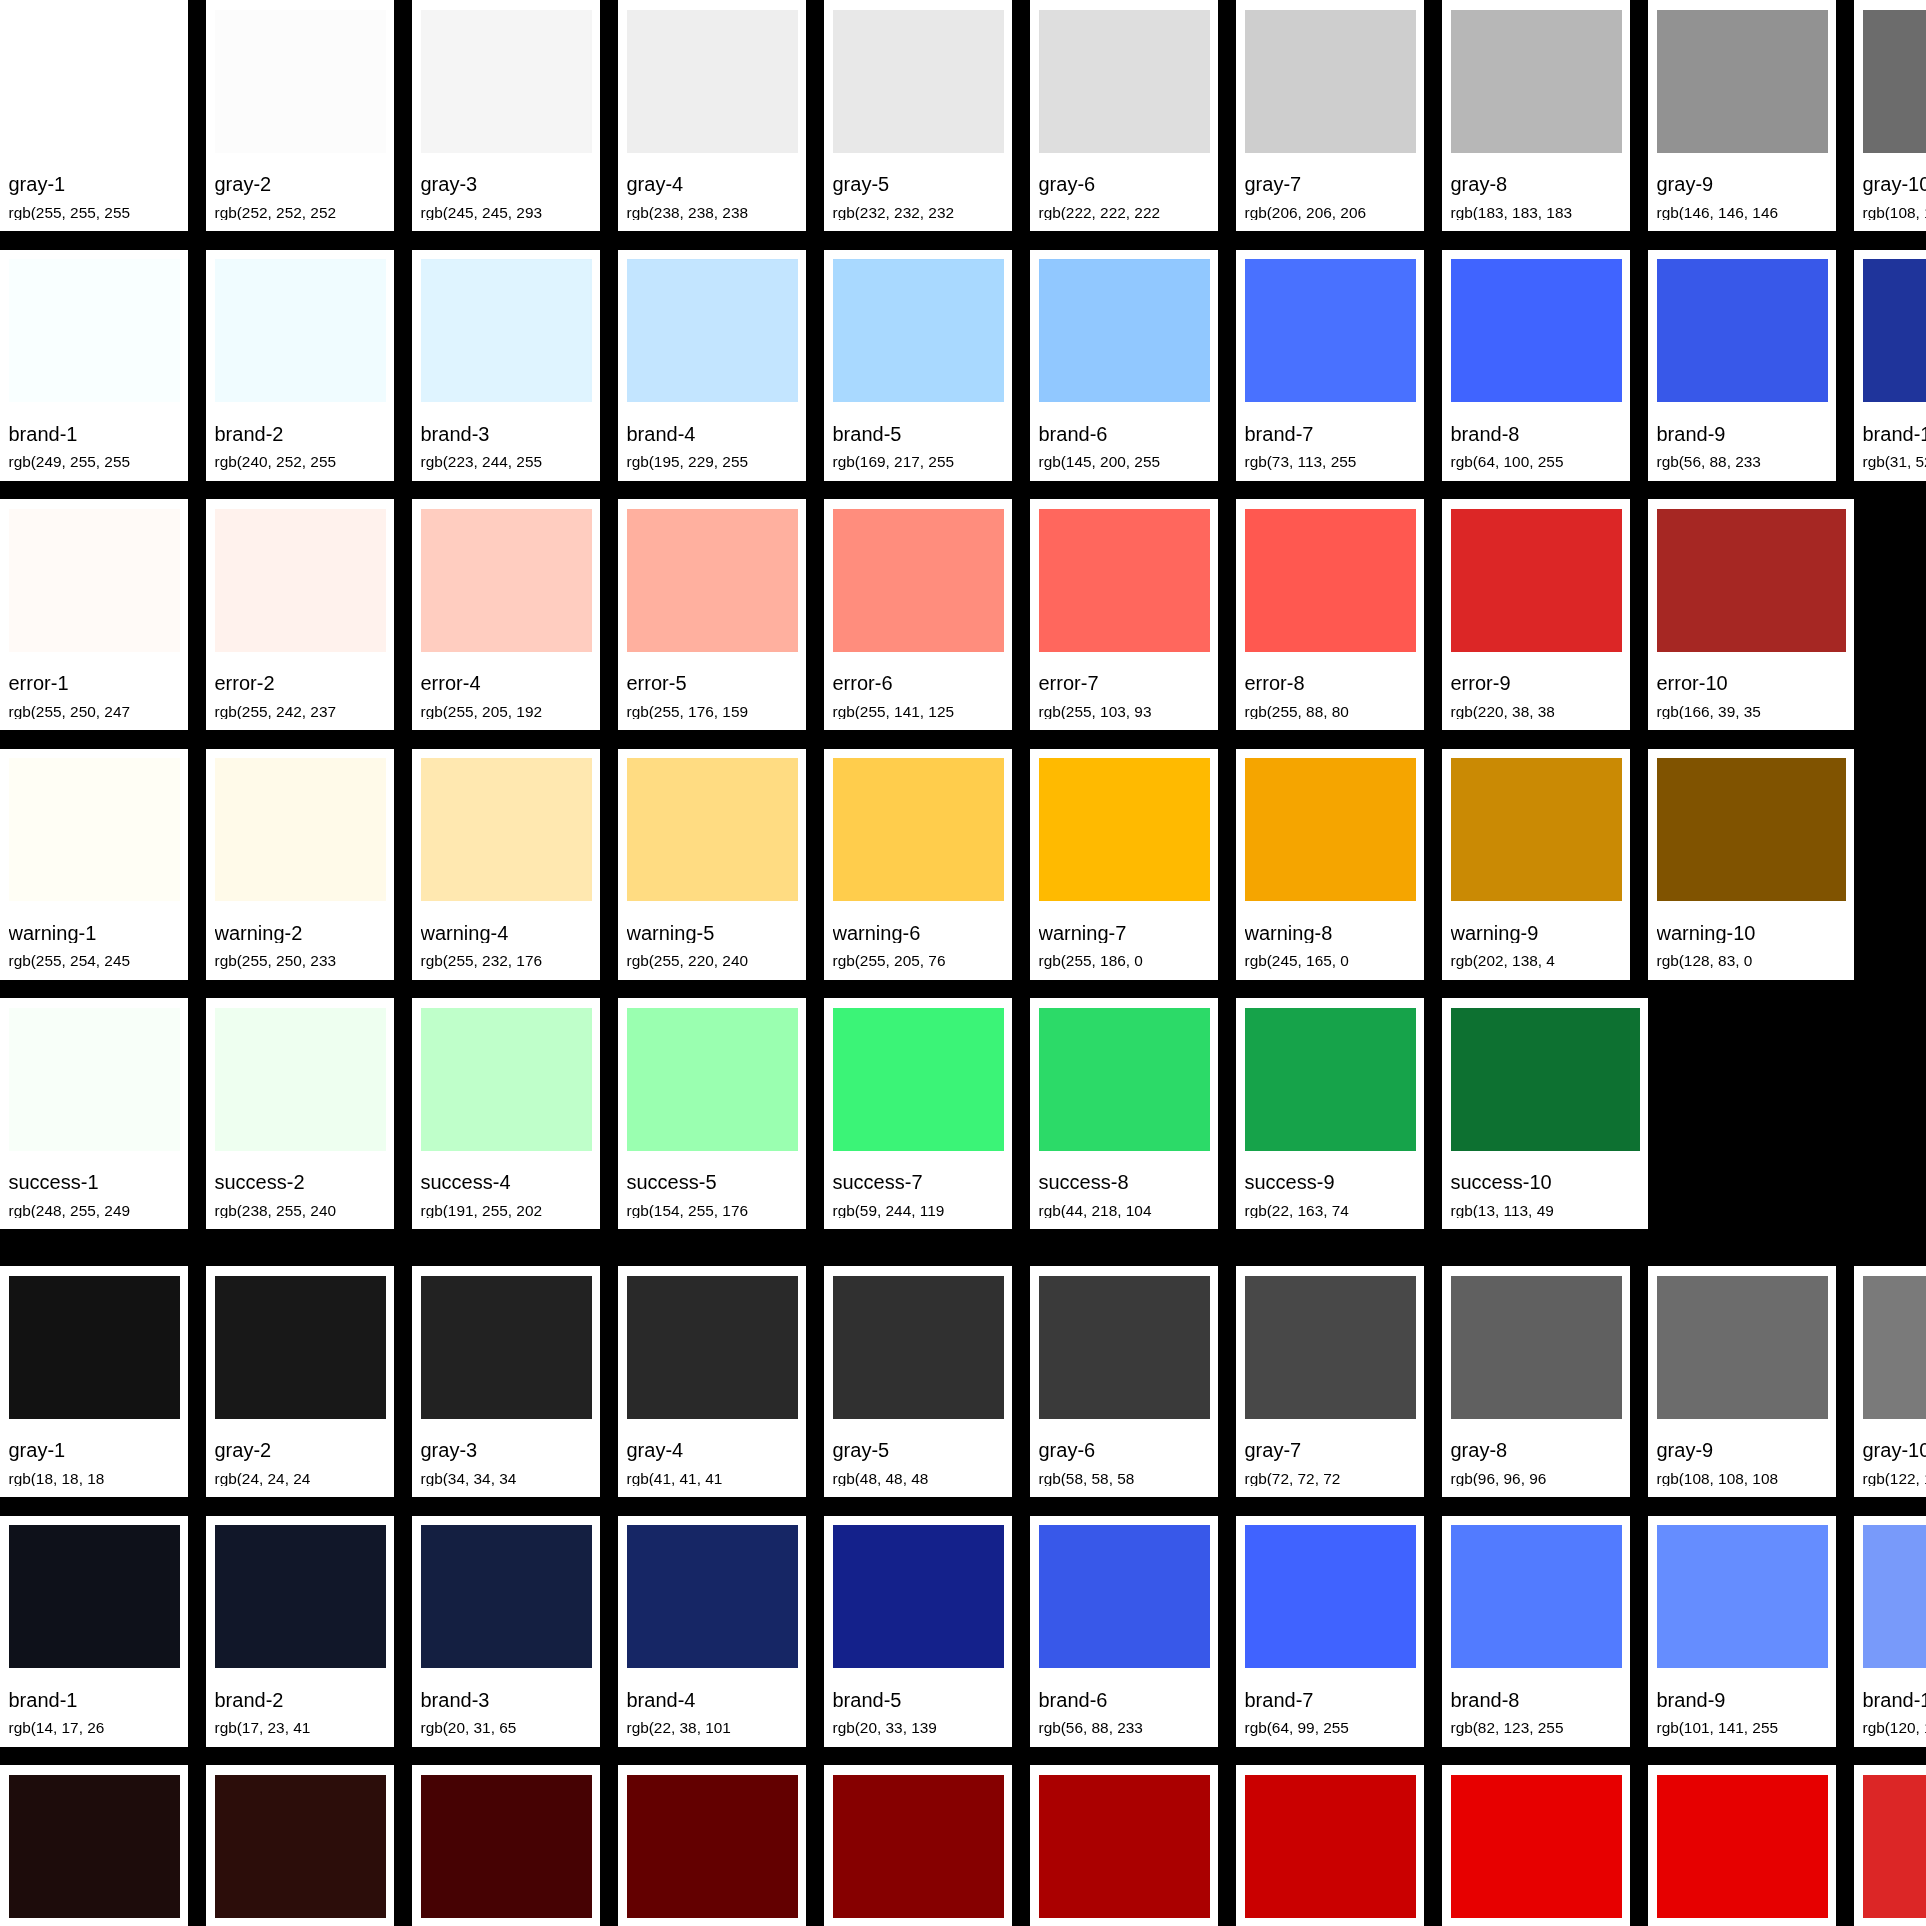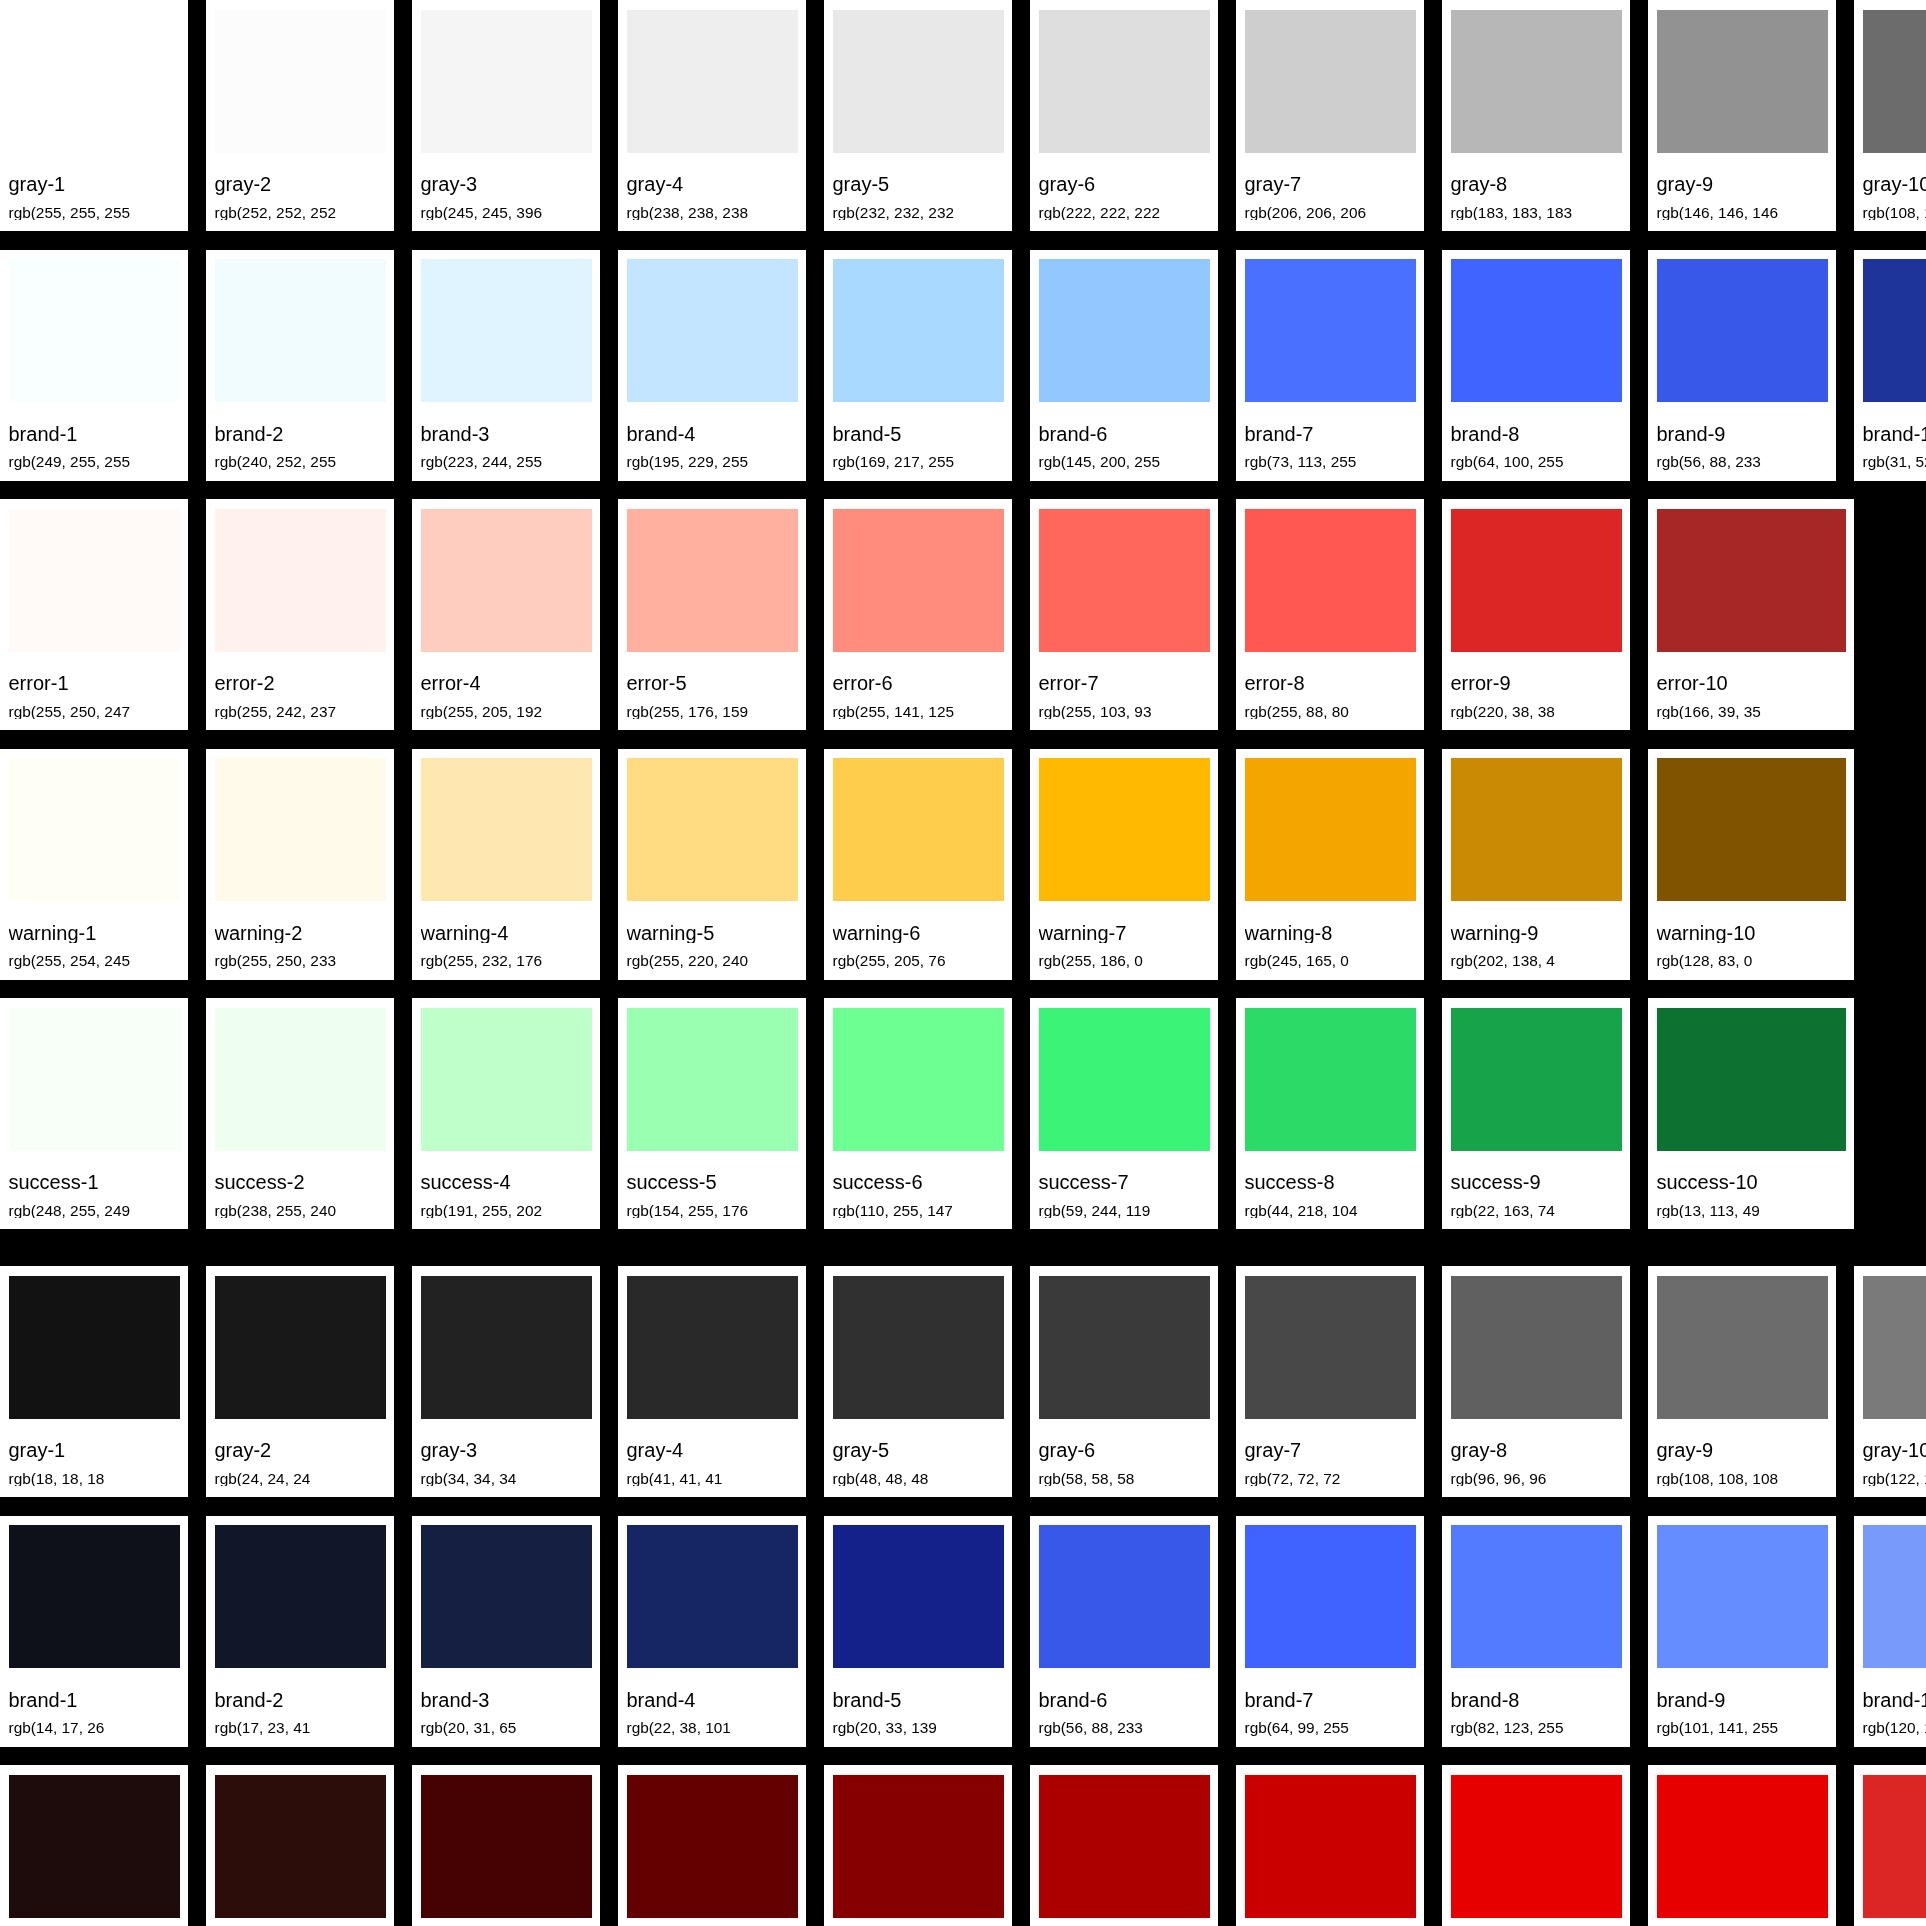--- a/index.html
+++ b/index.html
@@ -120,21 +120,21 @@
               <div class="swatch-name">gray-2</div>
               <div class="swatch-value">rgb(252, 252, 252</div>
             </div>
           </div>
         </div>
         <div class="swatch-cell">
           <div class="swatch-card">
             <div class="swatch-chip" style="background: rgb(245, 245, 245);"></div>
             <div class="swatch-meta">
               <div class="swatch-name">gray-3</div>
-              <div class="swatch-value">rgb(245, 245, 396</div>
+              <div class="swatch-value">rgb(245, 245, 293</div>
             </div>
           </div>
         </div>
         <div class="swatch-cell">
           <div class="swatch-card">
             <div class="swatch-chip" style="background: rgb(238, 238, 238);"></div>
             <div class="swatch-meta">
               <div class="swatch-name">gray-4</div>
               <div class="swatch-value">rgb(238, 238, 238</div>
             </div>
@@ -484,29 +484,20 @@
               <div class="swatch-value">rgb(191, 255, 202</div>
             </div>
           </div>
         </div>
         <div class="swatch-cell">
           <div class="swatch-card">
             <div class="swatch-chip" style="background: rgb(154, 255, 176);"></div>
             <div class="swatch-meta">
               <div class="swatch-name">success-5</div>
               <div class="swatch-value">rgb(154, 255, 176</div>
-            </div>
-          </div>
-        </div>
-        <div class="swatch-cell">
-          <div class="swatch-card">
-            <div class="swatch-chip" style="background: rgb(110, 255, 147);"></div>
-            <div class="swatch-meta">
-              <div class="swatch-name">success-6</div>
-              <div class="swatch-value">rgb(110, 255, 147</div>
             </div>
           </div>
         </div>
         <div class="swatch-cell">
           <div class="swatch-card">
             <div class="swatch-chip" style="background: rgb(59, 244, 119);"></div>
             <div class="swatch-meta">
               <div class="swatch-name">success-7</div>
               <div class="swatch-value">rgb(59, 244, 119</div>
             </div>

